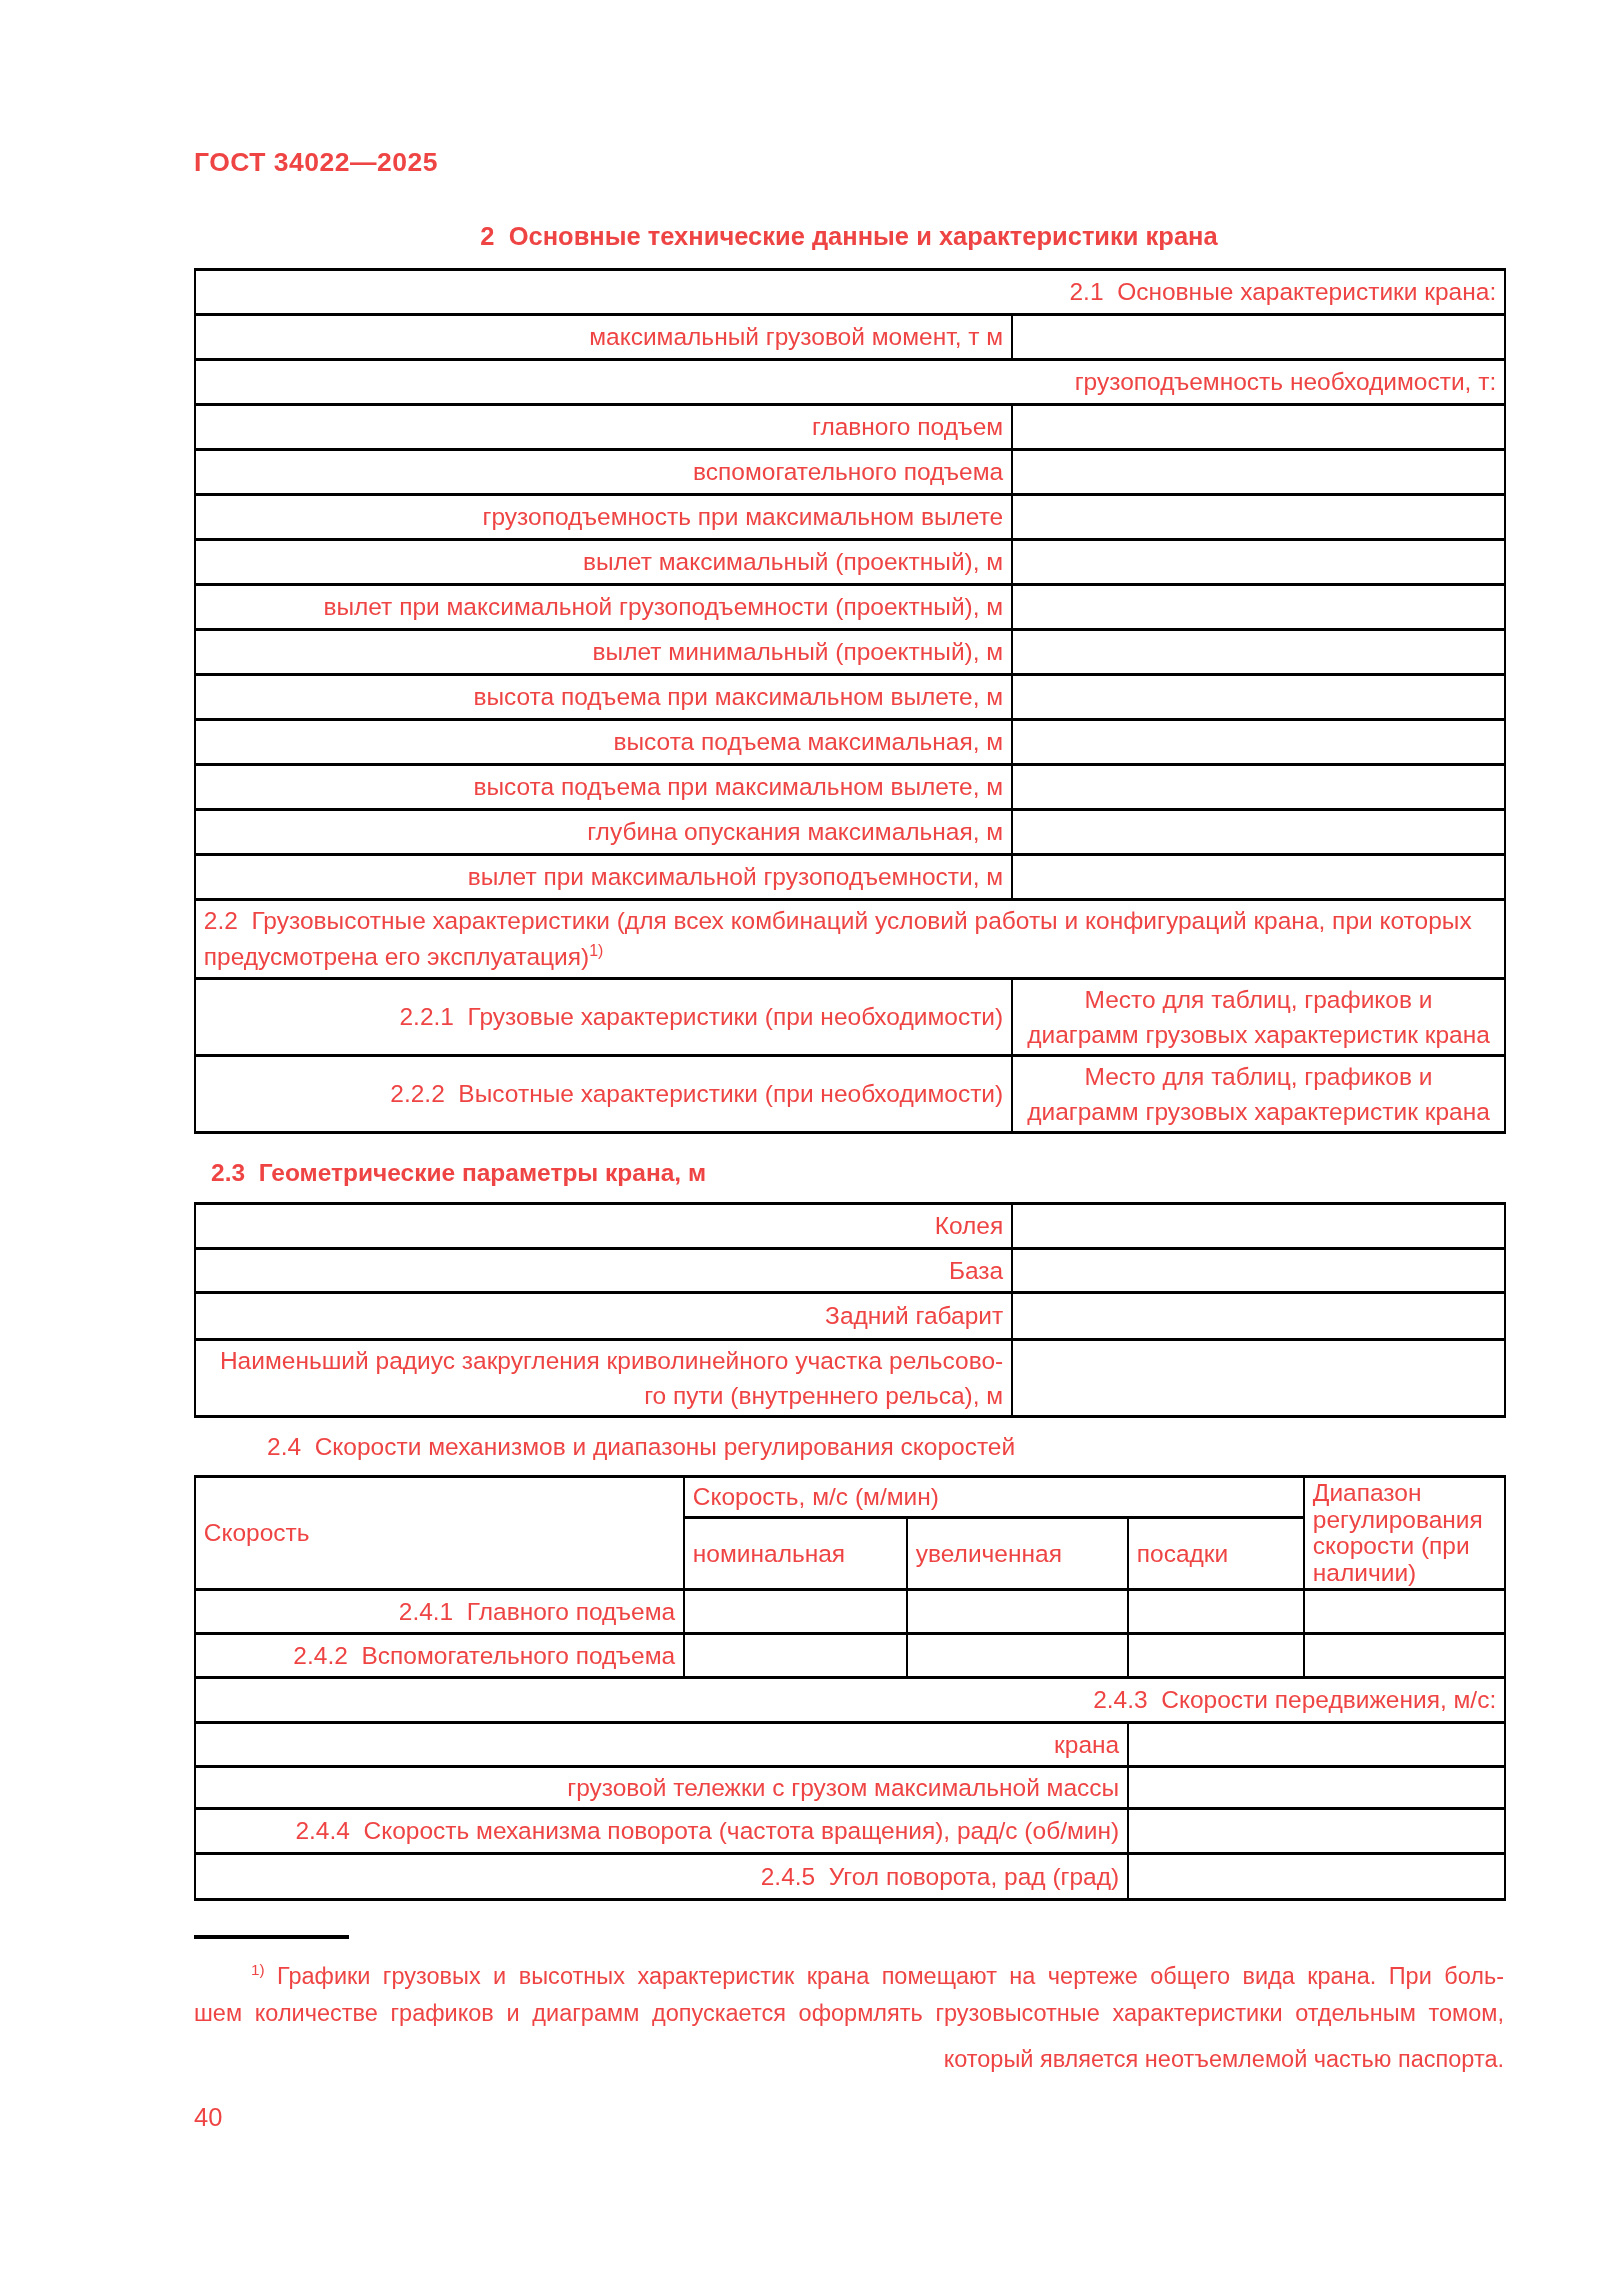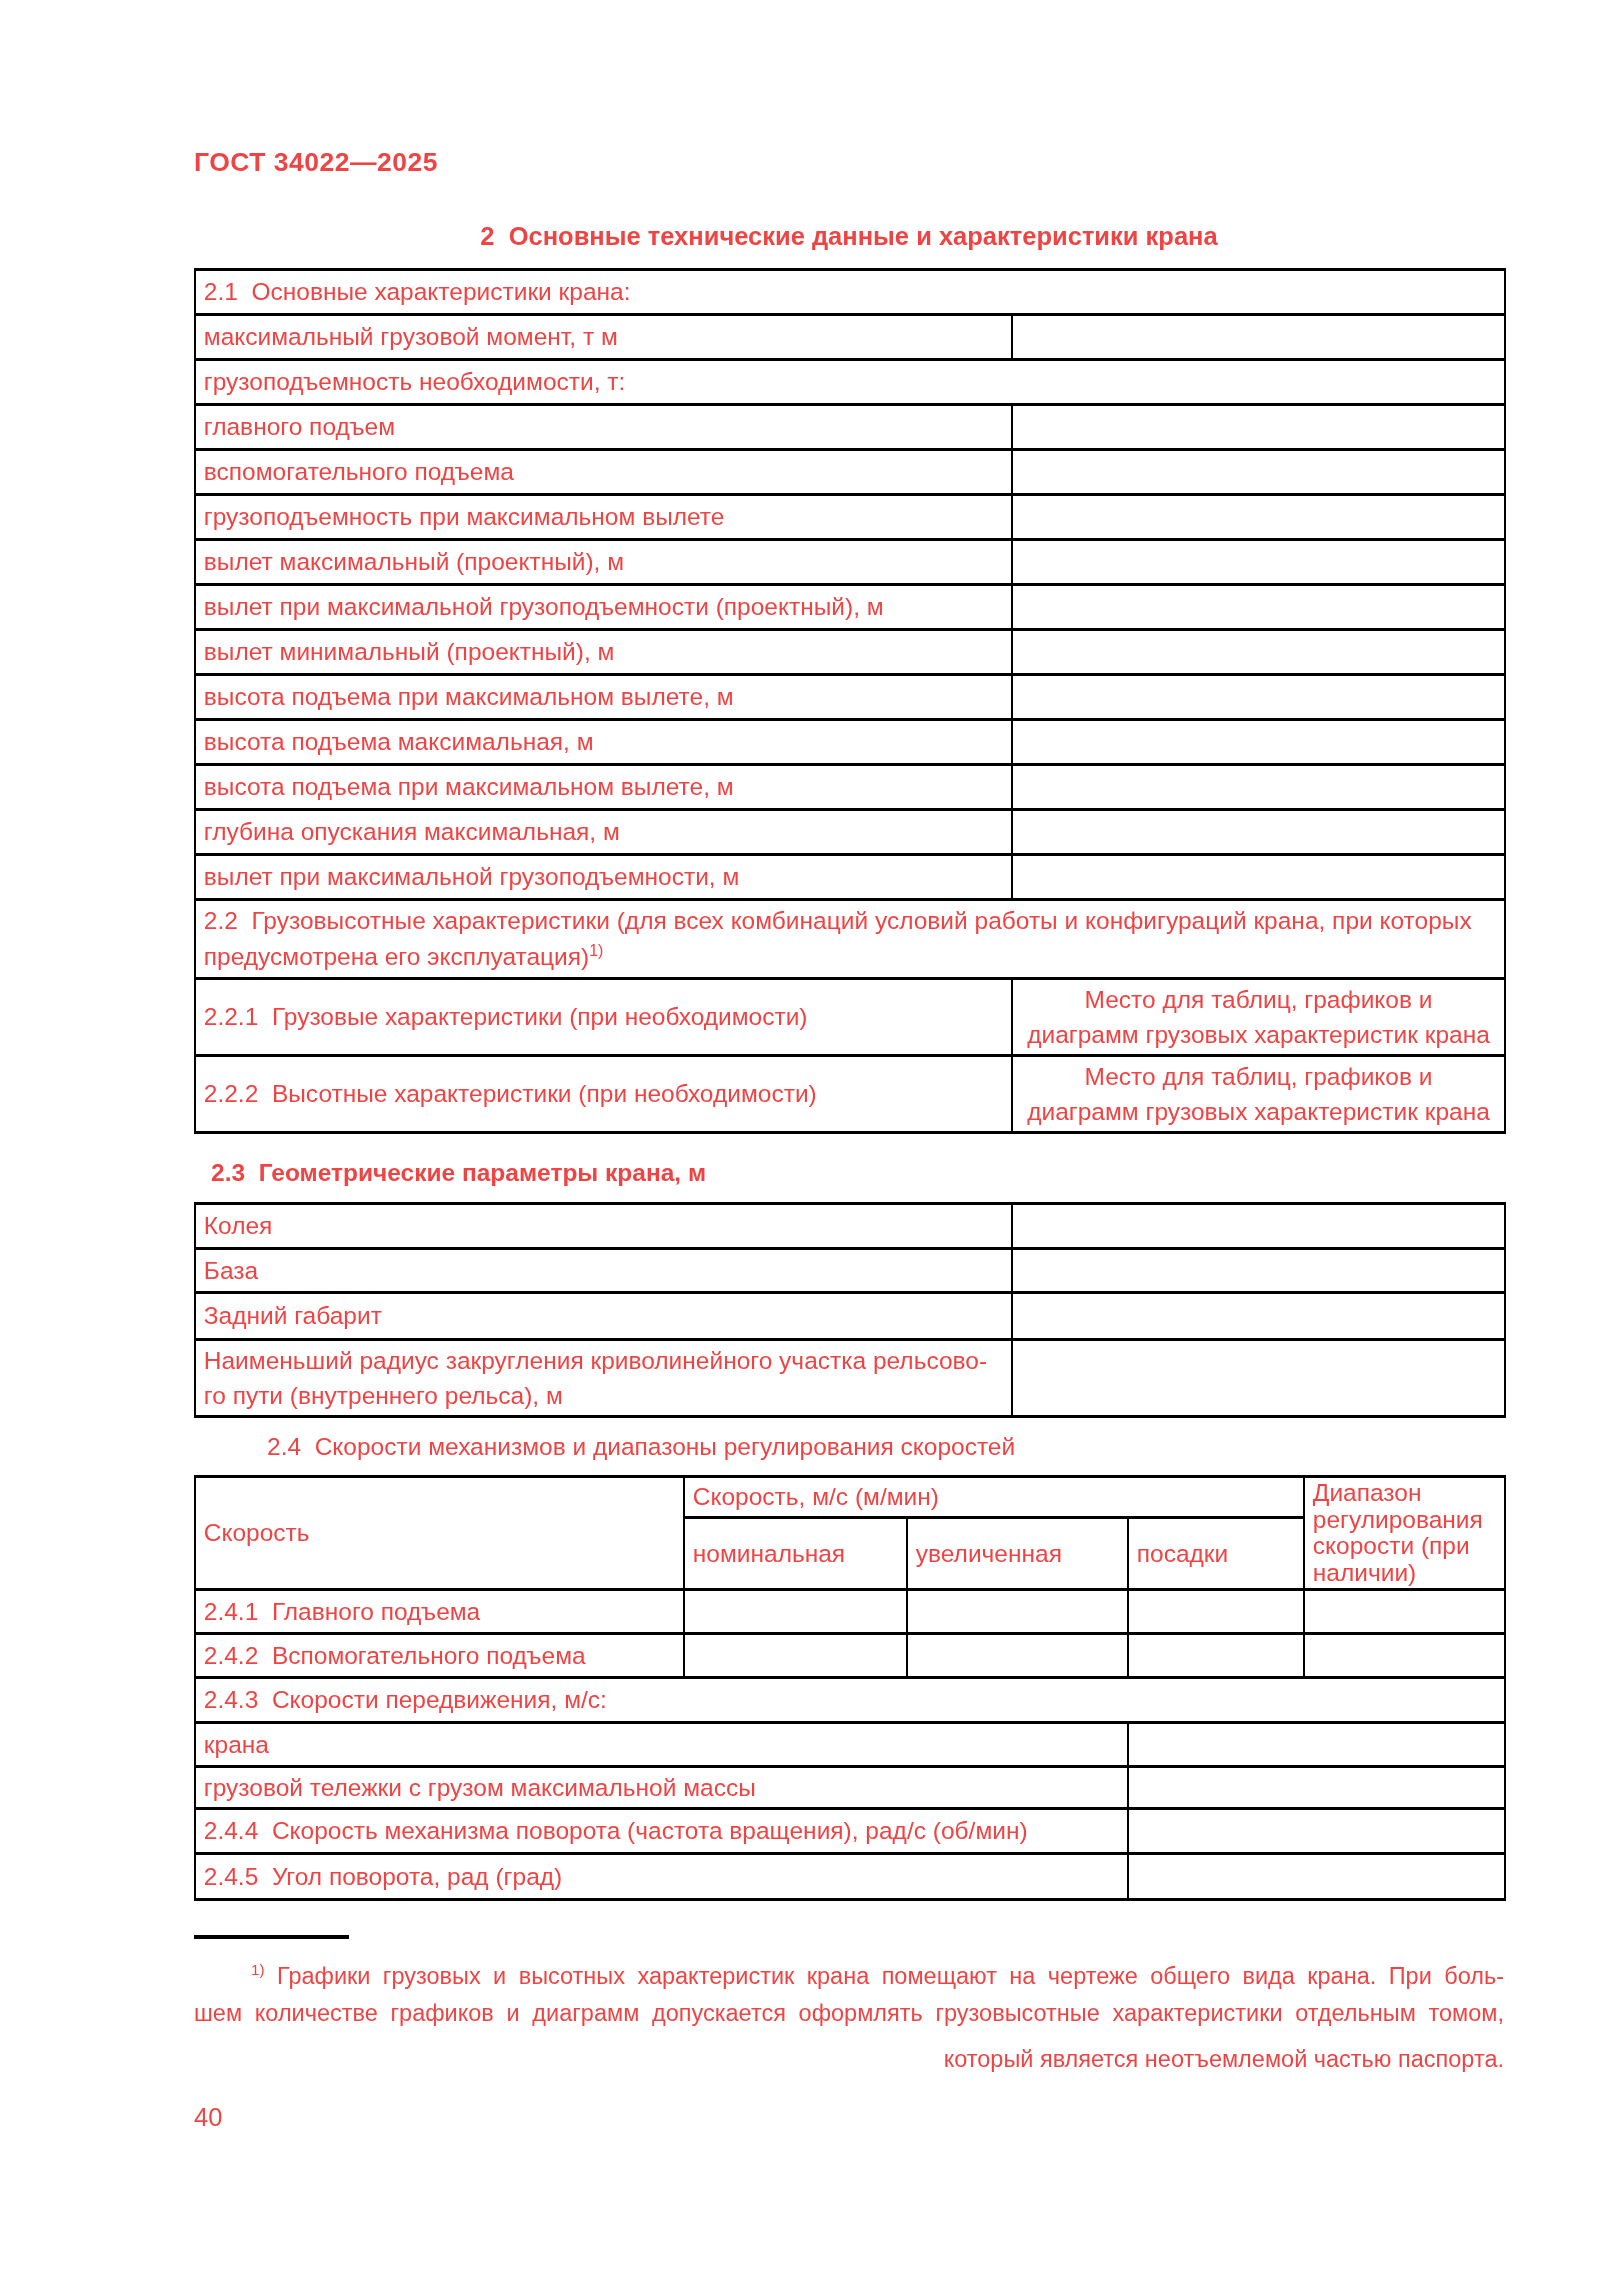--- a/index.html
+++ b/index.html
@@ -10,21 +10,21 @@
   .abs{position:absolute;}
   .gost-header{left:194px;top:147px;font-size:26.5px;font-weight:bold;letter-spacing:0.5px;}
   .section-title{left:194px;top:222px;width:1310px;text-align:center;font-size:25.5px;font-weight:bold;}
   table.t{border-collapse:collapse;table-layout:fixed;width:1310px;}
   table.t td,table.t th{
     border:2.9px solid #000;border-top-width:3.9px;border-bottom-width:3.9px;
     padding:2px 7.8px;font-size:24.5px;font-weight:normal;vertical-align:middle;
     overflow:hidden;
   }
   .t{left:194px;}
-  .lab{text-align:left;}
+  .lab{text-align:right;}
   .ind0{padding-left:16.7px;}
   .ind1{padding-left:77px;border-radius:7px;}
   .ind2{padding-left:126px;}
   .t3ind1{padding-left:85px;}
   .just{text-align:justify;padding-right:13.7px;font-size:23.5px;line-height:36px;}
   .val{}
   .pre{white-space:pre-line;}
   .vcenter-2l{text-align:center;line-height:35px;}
   th.hdr{font-weight:bold;text-align:left;}
   .range-hdr{font-size:22.5px;line-height:26.5px;padding:2px 3.9px;}

